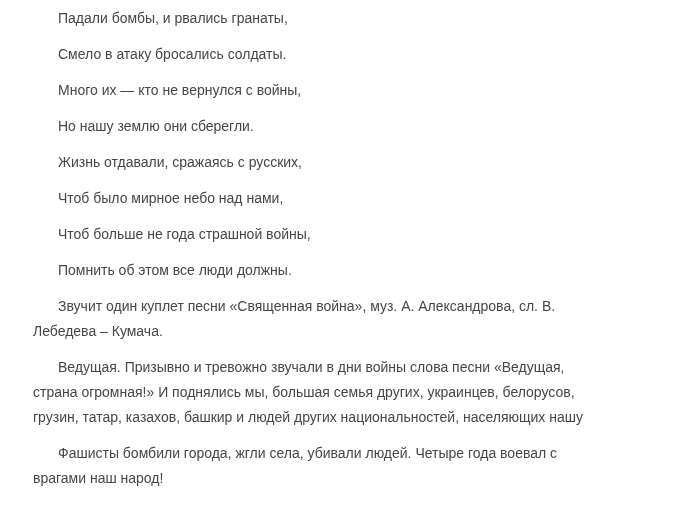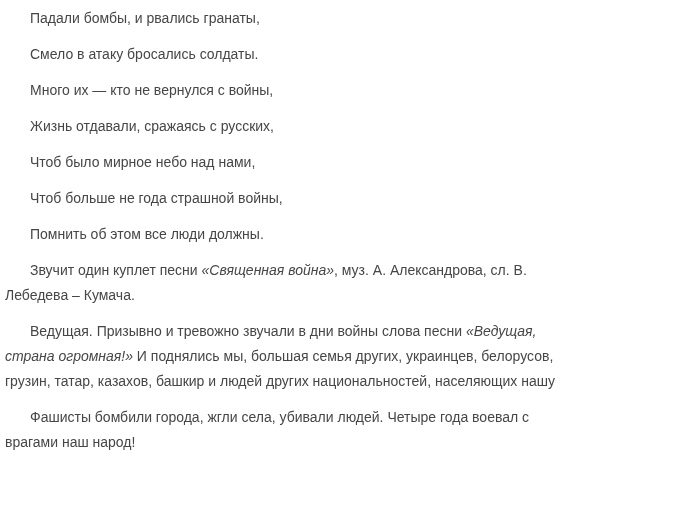--- a/index.html
+++ b/index.html
@@ -18,40 +18,43 @@
   .doc {
     padding: 6px 8px 0 5px;
   }
   .para {
     margin: 0 0 11px 0;
     line-height: 25px;
   }
   .line {
     display: block;
     white-space: nowrap;
+    margin-left: 28px;
   }
   .para .line:first-child {
     padding-left: 25px;
   }
   .seg-italic {
-    font-style: italic;
   }
 </style>
 </head>
 <body style="background: rgb(255, 255, 255); color: rgb(70, 70, 70);">
 
 <main class="doc">
     <p class="para">
       <span class="line"><span class="seg">Падали бомбы, и рвались гранаты,</span></span>
     </p>
     <p class="para">
       <span class="line"><span class="seg">Смело в атаку бросались солдаты.</span></span>
     </p>
     <p class="para">
       <span class="line"><span class="seg">Много их — кто не вернулся с войны,</span></span>
+    </p>
+    <p class="para">
+      <span class="line"><span class="seg">Но нашу землю они сберегли.</span></span>
     </p>
     <p class="para">
       <span class="line"><span class="seg">Жизнь отдавали, сражаясь с русских,</span></span>
     </p>
     <p class="para">
       <span class="line"><span class="seg">Чтоб было мирное небо над нами,</span></span>
     </p>
     <p class="para">
       <span class="line"><span class="seg">Чтоб больше не года страшной войны,</span></span>
     </p>

